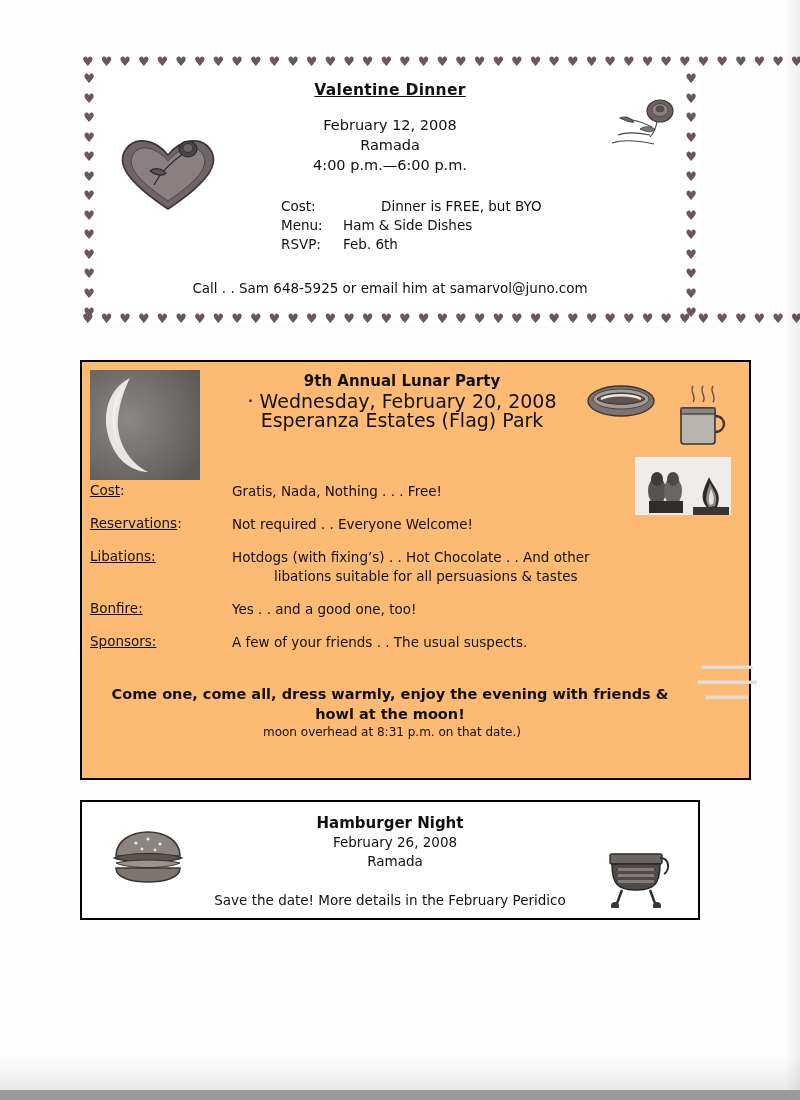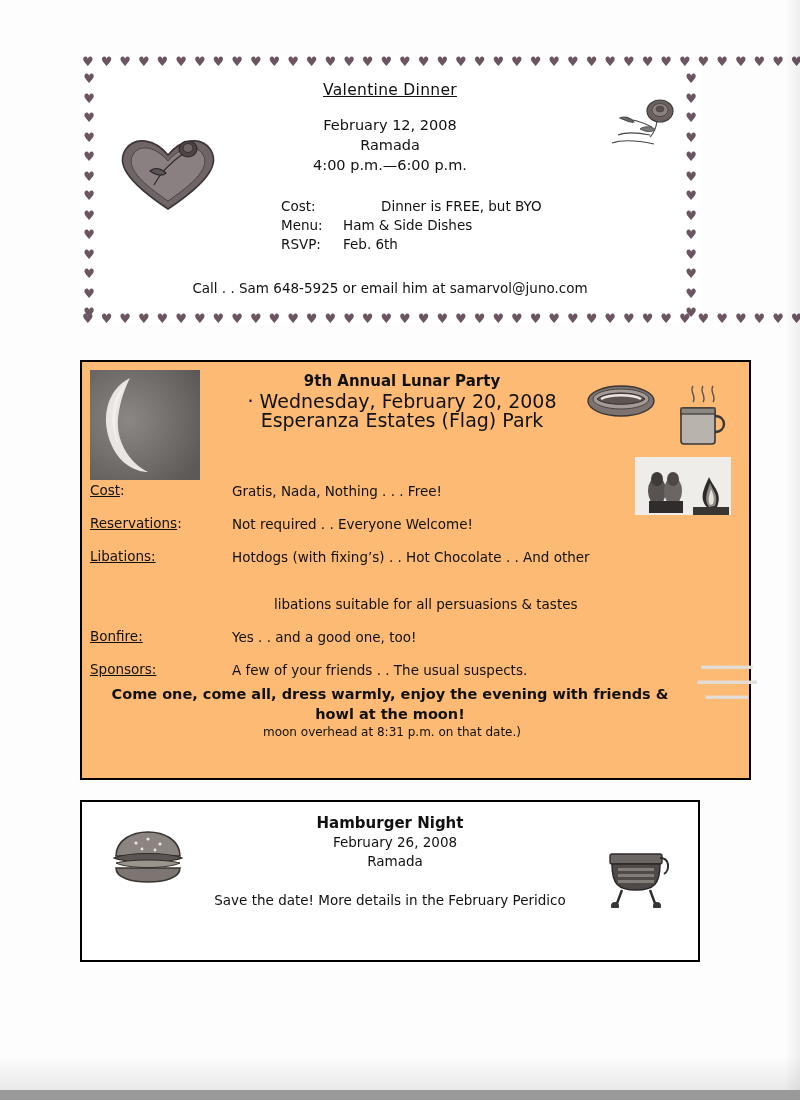--- a/index.html
+++ b/index.html
@@ -80,21 +80,21 @@
   .hb-left { left: 1px; top: 14px; }
   .hb-right { right: 1px; top: 14px; }
 
   .val-inner {
     position: absolute;
     left: 26px; top: 22px;
     width: 568px; height: 226px;
   }
   .val-title {
     text-align: center;
-    font-weight: normal;
+    font-weight: bold;
     font-size: 15.5px;
     text-decoration: underline;
     margin-top: 4px;
     letter-spacing: 0.3px;
   }
   .val-lines {
     text-align: center;
     font-size: 14.5px;
     line-height: 20px;
     margin-top: 16px;
@@ -186,21 +186,20 @@
   .lrow .lbl span {
     text-decoration: underline;
   }
   .lrow .txt {
     flex: 1;
     line-height: 19px;
   }
   .lrow .txt .indent {
     display: block;
     padding-left: 42px;
-    margin-top: 28px;
   }
   .lunar-callout {
     position: absolute;
     left: 20px;
     top: 305px;
     width: 576px;
     text-align: center;
     font-weight: bold;
     font-size: 14.5px;
     line-height: 20px;
@@ -238,21 +237,21 @@
     background: #f0eeec;
     overflow: hidden;
   }
 
   
   .card-burger {
     position: absolute;
     left: 80px;
     top: 800px;
     width: 620px;
-    height: 162px;
+    height: 120px;
     border: 2px solid #000;
     background: #fff;
     box-sizing: border-box;
   }
   .burger-head {
     text-align: center;
     margin-top: 12px;
     font-weight: bold;
     font-size: 15px;
   }

